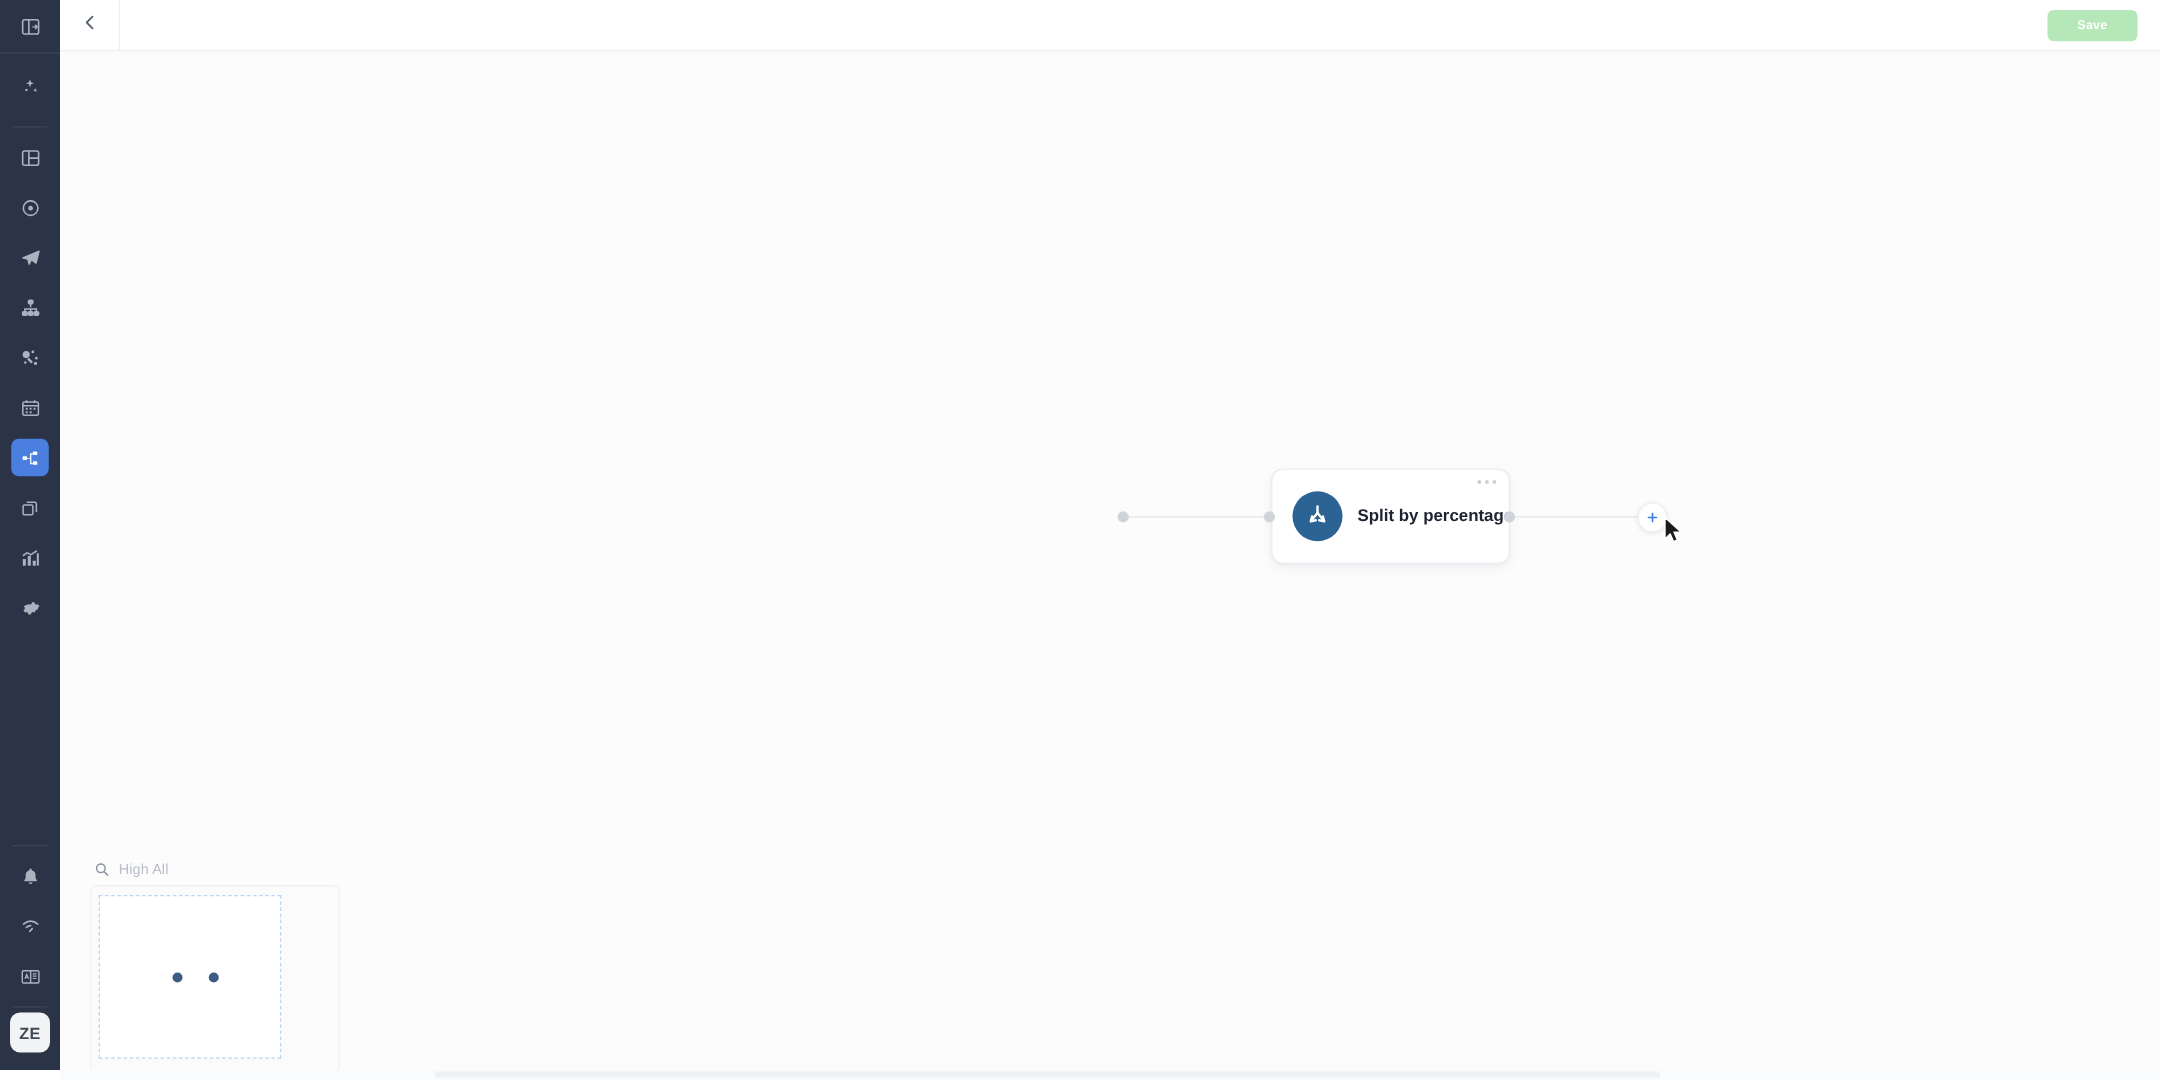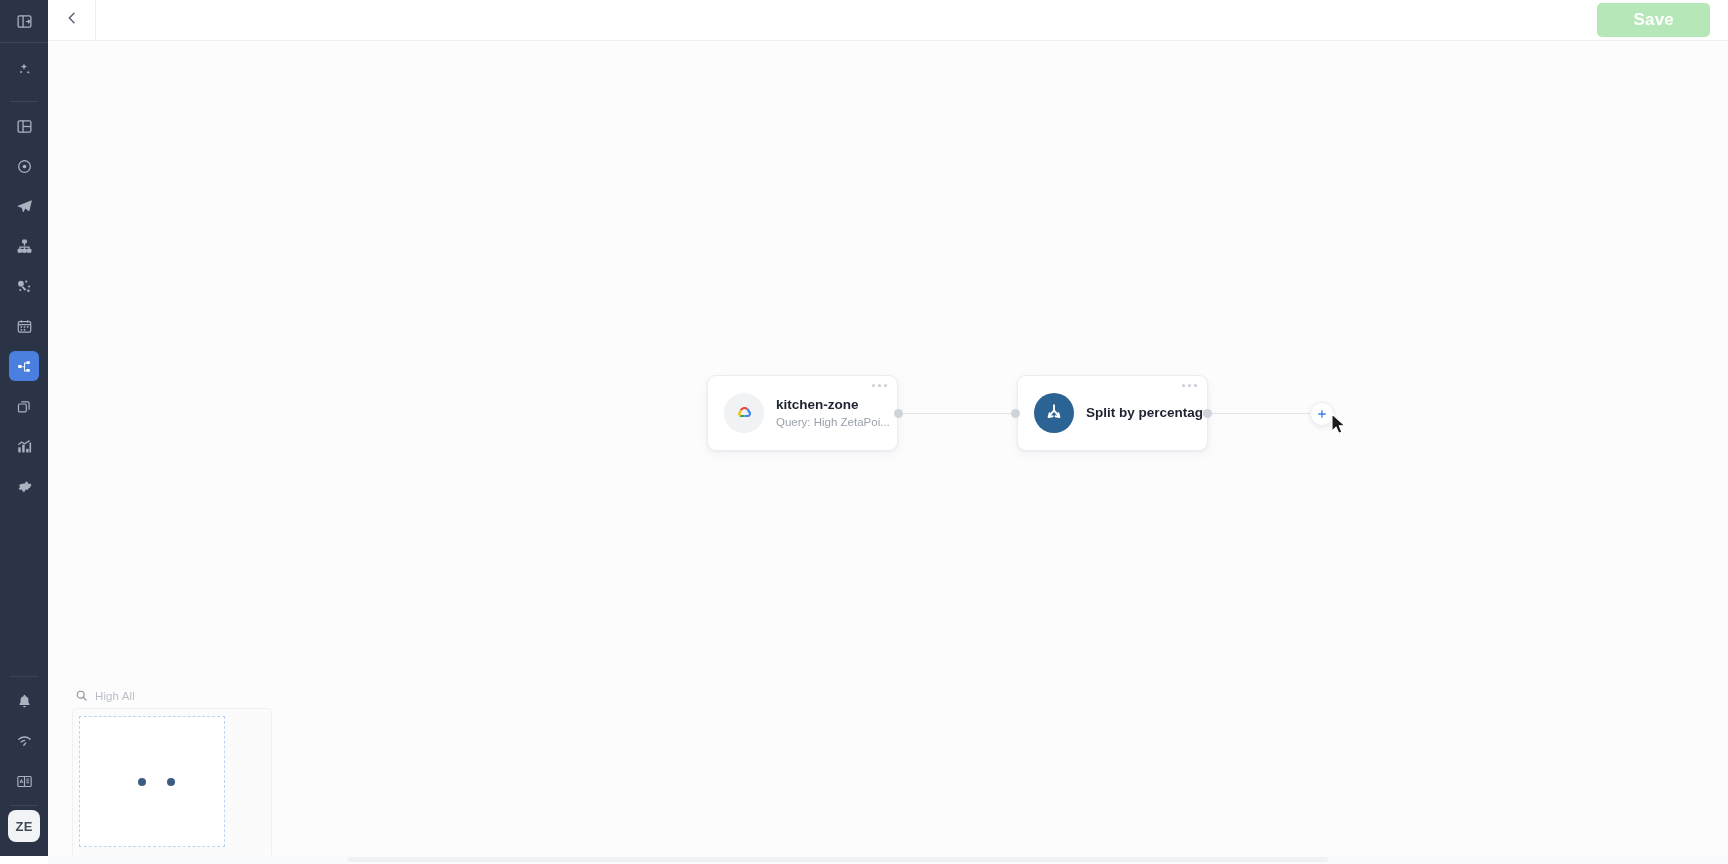--- a/index.html
+++ b/index.html
@@ -85,24 +85,24 @@
   .topbar-mid { flex: 1 1 auto; }
   .topbar-right {
     display: flex; align-items: center;
     padding-right: 18px;
   }
   .save-btn {
     background: #b5e7b8;
     color: #ffffff;
     border: none;
     border-radius: 5px;
-    font-size: 17px;
+    font-size: 10px;
     font-weight: 600;
     font-family: "Liberation Sans", sans-serif;
-    padding: 7px 36px;
+    padding: 7px 24px;
     cursor: default;
     letter-spacing: 0.2px;
   }
 
   
   .canvas {
     position: relative;
     flex: 1 1 auto;
     background: #fcfcfd;
     overflow: hidden;
@@ -447,39 +447,20 @@
     </header>
 
     <section class="canvas">
 
       <div class="flow">
 
         <div class="edge" style="left:854px; top:372px; width:118px;"></div>
 
         <div class="edge" style="left:1163px; top:372px; width:110px;"></div>
 
-        <div class="node" style="left:659px; top:334px; width:191px; height:76px;">
-          <div class="node-icon-wrap gray">
-            <svg width="22" height="22" viewBox="0 0 32 32">
-              <path d="M19.8 11.2l1.6-1.6.1-.67c-2.9-2.64-7.53-2.34-10.15.63-.73.82-1.27 1.84-1.56 2.9l.57-.08 3.2-.53.25-.25c1.42-1.56 3.82-1.77 5.46-.43z" fill="#ea4335"></path>
-              <path d="M24.1 12.45a7.2 7.2 0 00-2.17-3.5l-2.25 2.25a4 4 0 011.47 3.17v.4a2 2 0 110 4h-4l-.4.4v2.4l.4.4h4a5.2 5.2 0 002.95-9.52z" fill="#4285f4"></path>
-              <path d="M12.7 21.97h4v-3.2h-4a1.98 1.98 0 01-.82-.18l-.57.18-1.61 1.6-.14.55a5.17 5.17 0 003.14 1.05z" fill="#34a853"></path>
-              <path d="M12.7 11.57a5.2 5.2 0 00-3.14 9.32l2.32-2.32a2 2 0 01.82-3.8z" fill="#fbbc05"></path>
-            </svg>
-          </div>
-          <div class="node-text">
-            <div class="node-title">kitchen-zone</div>
-            <div class="node-sub">Query: High ZetaPoi...</div>
-          </div>
-          <div class="node-menu">
-            <i></i>
-              <i></i>
-              <i></i>
-          </div>
-        </div>
         <div class="port" style="left:846px; top:368px;"></div>
 
         <div class="node" style="left:969px; top:334px; width:191px; height:76px;">
           <div class="node-icon-wrap blue">
             <svg width="24" height="24" viewBox="0 0 24 24" fill="none" stroke="#ffffff" stroke-width="1.9" stroke-linecap="round" stroke-linejoin="round">
               <path d="M12 4.2v5.2"></path>
               <path d="M12 9.4L7.2 15.2"></path>
               <path d="M12 9.4l4.8 5.8"></path>
               <polyline points="7.7 12.1 6.6 16.1 10.6 15.2"></polyline>
               <polyline points="16.3 12.1 17.4 16.1 13.4 15.2"></polyline>

